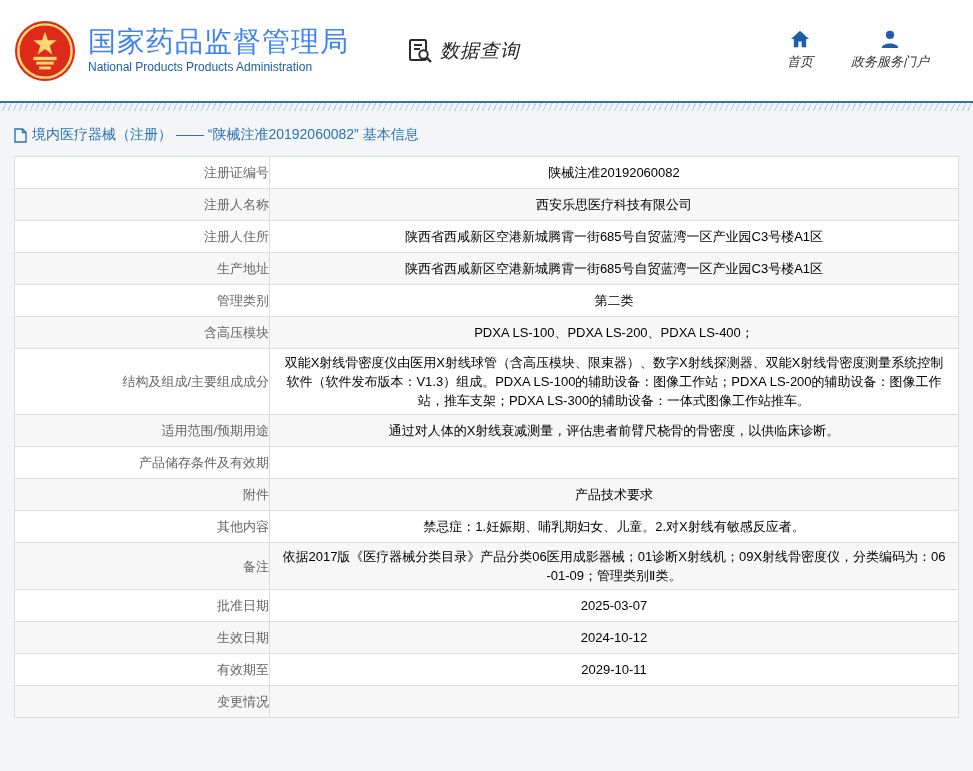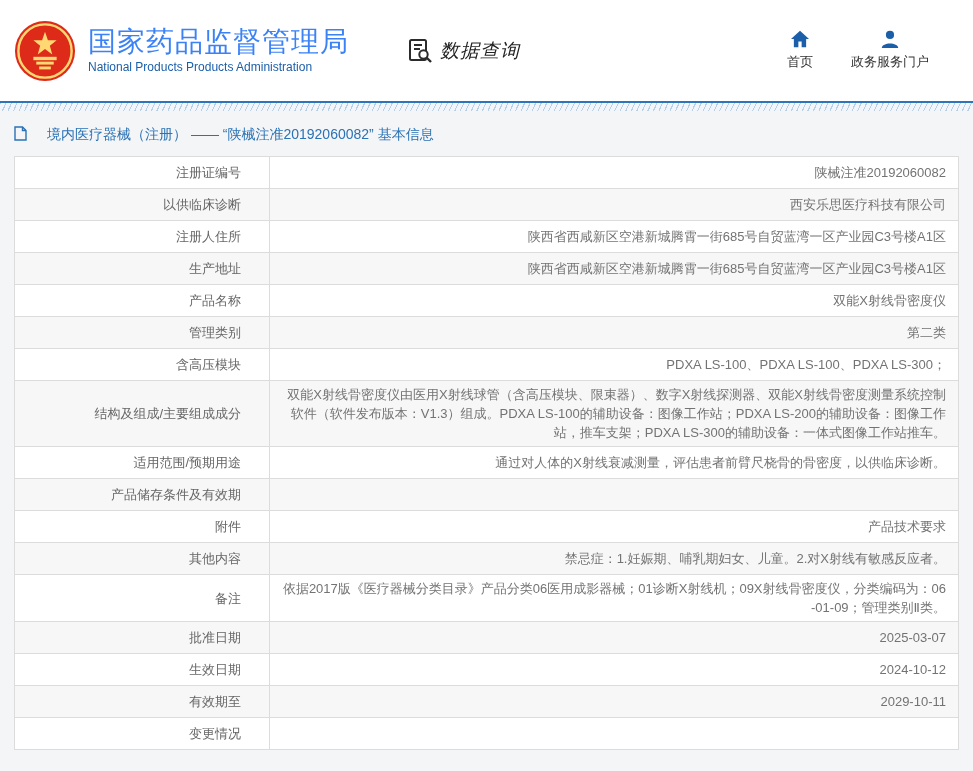--- a/index.html
+++ b/index.html
@@ -17,49 +17,49 @@
   }
   .logo-group{ display:flex; align-items:center; gap:12px; }
   .emblem{ width:62px; height:62px; flex:0 0 auto; }
   .org-names{ display:flex; flex-direction:column; line-height:1.15; }
   .org-cn{ font-size:28px; font-weight:normal; color:#3b82f6; letter-spacing:1px; }
   .org-en{ font-size:12px; color:#1c5fa9; margin-top:3px; }
   .data-query{ display:flex; align-items:center; gap:7px; margin-left:58px; cursor:pointer; }
   .data-query-label{ font-size:19px; color:#222; letter-spacing:1px;font-style:italic; }
   .header-nav{ margin-left:auto; display:flex; gap:38px; }
   .nav-item{ display:flex; flex-direction:column; align-items:center; gap:5px; cursor:pointer; }
-  .nav-item .nav-label{ font-size:13px; color:#333; white-space:nowrap; }
+  .nav-item .nav-label{ font-size:13px; color:#333; white-space:nowrap;font-style:italic; }
 
   
   .stripe-band{
     height:10px; flex:0 0 auto;
     border-top:2px solid #2e74b8;
     background:repeating-linear-gradient(115deg,#b9cfe4 0 1px,#f2f6fa 1px 5px);
   }
 
   
   .content{ flex:1 1 auto; padding:0 14px; display:flex; flex-direction:column; }
   .breadcrumb{
-    display:flex; align-items:flex-start; gap:20px;
+    display:flex; align-items:center; gap:5px;
     padding:15px 0 12px 0; font-size:14px; color:#2a72b5;
   }
   .breadcrumb .crumb-text{ color:#2a72b5; }
 
   table.info-table{
     width:945px; border-collapse:collapse; background:#ffffff;
     border:1px solid #c9c9c9; table-layout:fixed;
   }
   table.info-table tr:nth-child(even){ background:#f7f7f7; }
   table.info-table th{
     width:255px; text-align:right; font-weight:normal; color:#666;
-    font-size:13px; padding:6px 28px; border:1px solid #dcdcdc;
+    font-size:13px; padding:6px 0; border:1px solid #dcdcdc;
     vertical-align:middle; line-height:19px;
   }
   table.info-table td{
-    text-align:right; color:#737373; font-size:13px; padding:4px 12px;
+    text-align:center; color:#000000; font-size:13px; padding:4px 12px;
     border:1px solid #dcdcdc; vertical-align:middle; line-height:19px;
     word-break:break-all;
   }
   .spacer{ flex:1 1 auto; }
 </style>
 </head>
 <body>
 
 <div class="page">
 
@@ -118,42 +118,38 @@
       <span class="crumb-text">境内医疗器械（注册） —— “陕械注准20192060082” 基本信息</span>
     </div>
 
     <table class="info-table">
       <tbody>
           <tr>
             <th>注册证编号</th>
             <td>陕械注准20192060082</td>
           </tr>
           <tr>
-            <th>以供临床诊断</th>
+            <th>注册人名称</th>
             <td>西安乐思医疗科技有限公司</td>
           </tr>
           <tr>
             <th>注册人住所</th>
             <td>陕西省西咸新区空港新城腾霄一街685号自贸蓝湾一区产业园C3号楼A1区</td>
           </tr>
           <tr>
             <th>生产地址</th>
             <td>陕西省西咸新区空港新城腾霄一街685号自贸蓝湾一区产业园C3号楼A1区</td>
           </tr>
           <tr>
-            <th>产品名称</th>
-            <td>双能X射线骨密度仪</td>
-          </tr>
-          <tr>
             <th>管理类别</th>
             <td>第二类</td>
           </tr>
           <tr>
             <th>含高压模块</th>
-            <td>PDXA LS-100、PDXA LS-100、PDXA LS-300；</td>
+            <td>PDXA LS-100、PDXA LS-200、PDXA LS-400；</td>
           </tr>
           <tr>
             <th>结构及组成/主要组成成分</th>
             <td>双能X射线骨密度仪由医用X射线球管（含高压模块、限束器）、数字X射线探测器、双能X射线骨密度测量系统控制软件（软件发布版本：V1.3）组成。PDXA LS-100的辅助设备：图像工作站；PDXA LS-200的辅助设备：图像工作站，推车支架；PDXA LS-300的辅助设备：一体式图像工作站推车。</td>
           </tr>
           <tr>
             <th>适用范围/预期用途</th>
             <td>通过对人体的X射线衰减测量，评估患者前臂尺桡骨的骨密度，以供临床诊断。</td>
           </tr>
           <tr>

